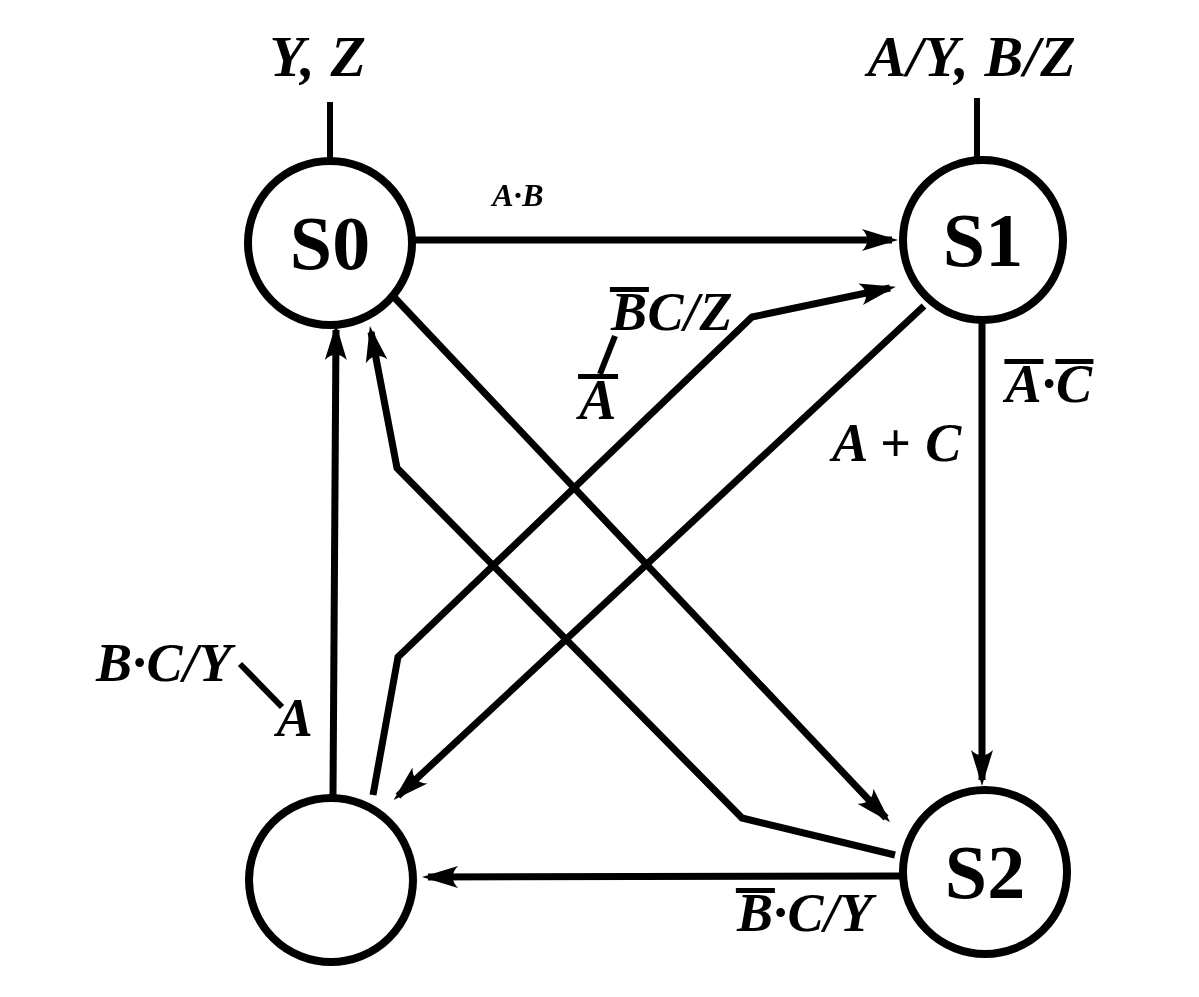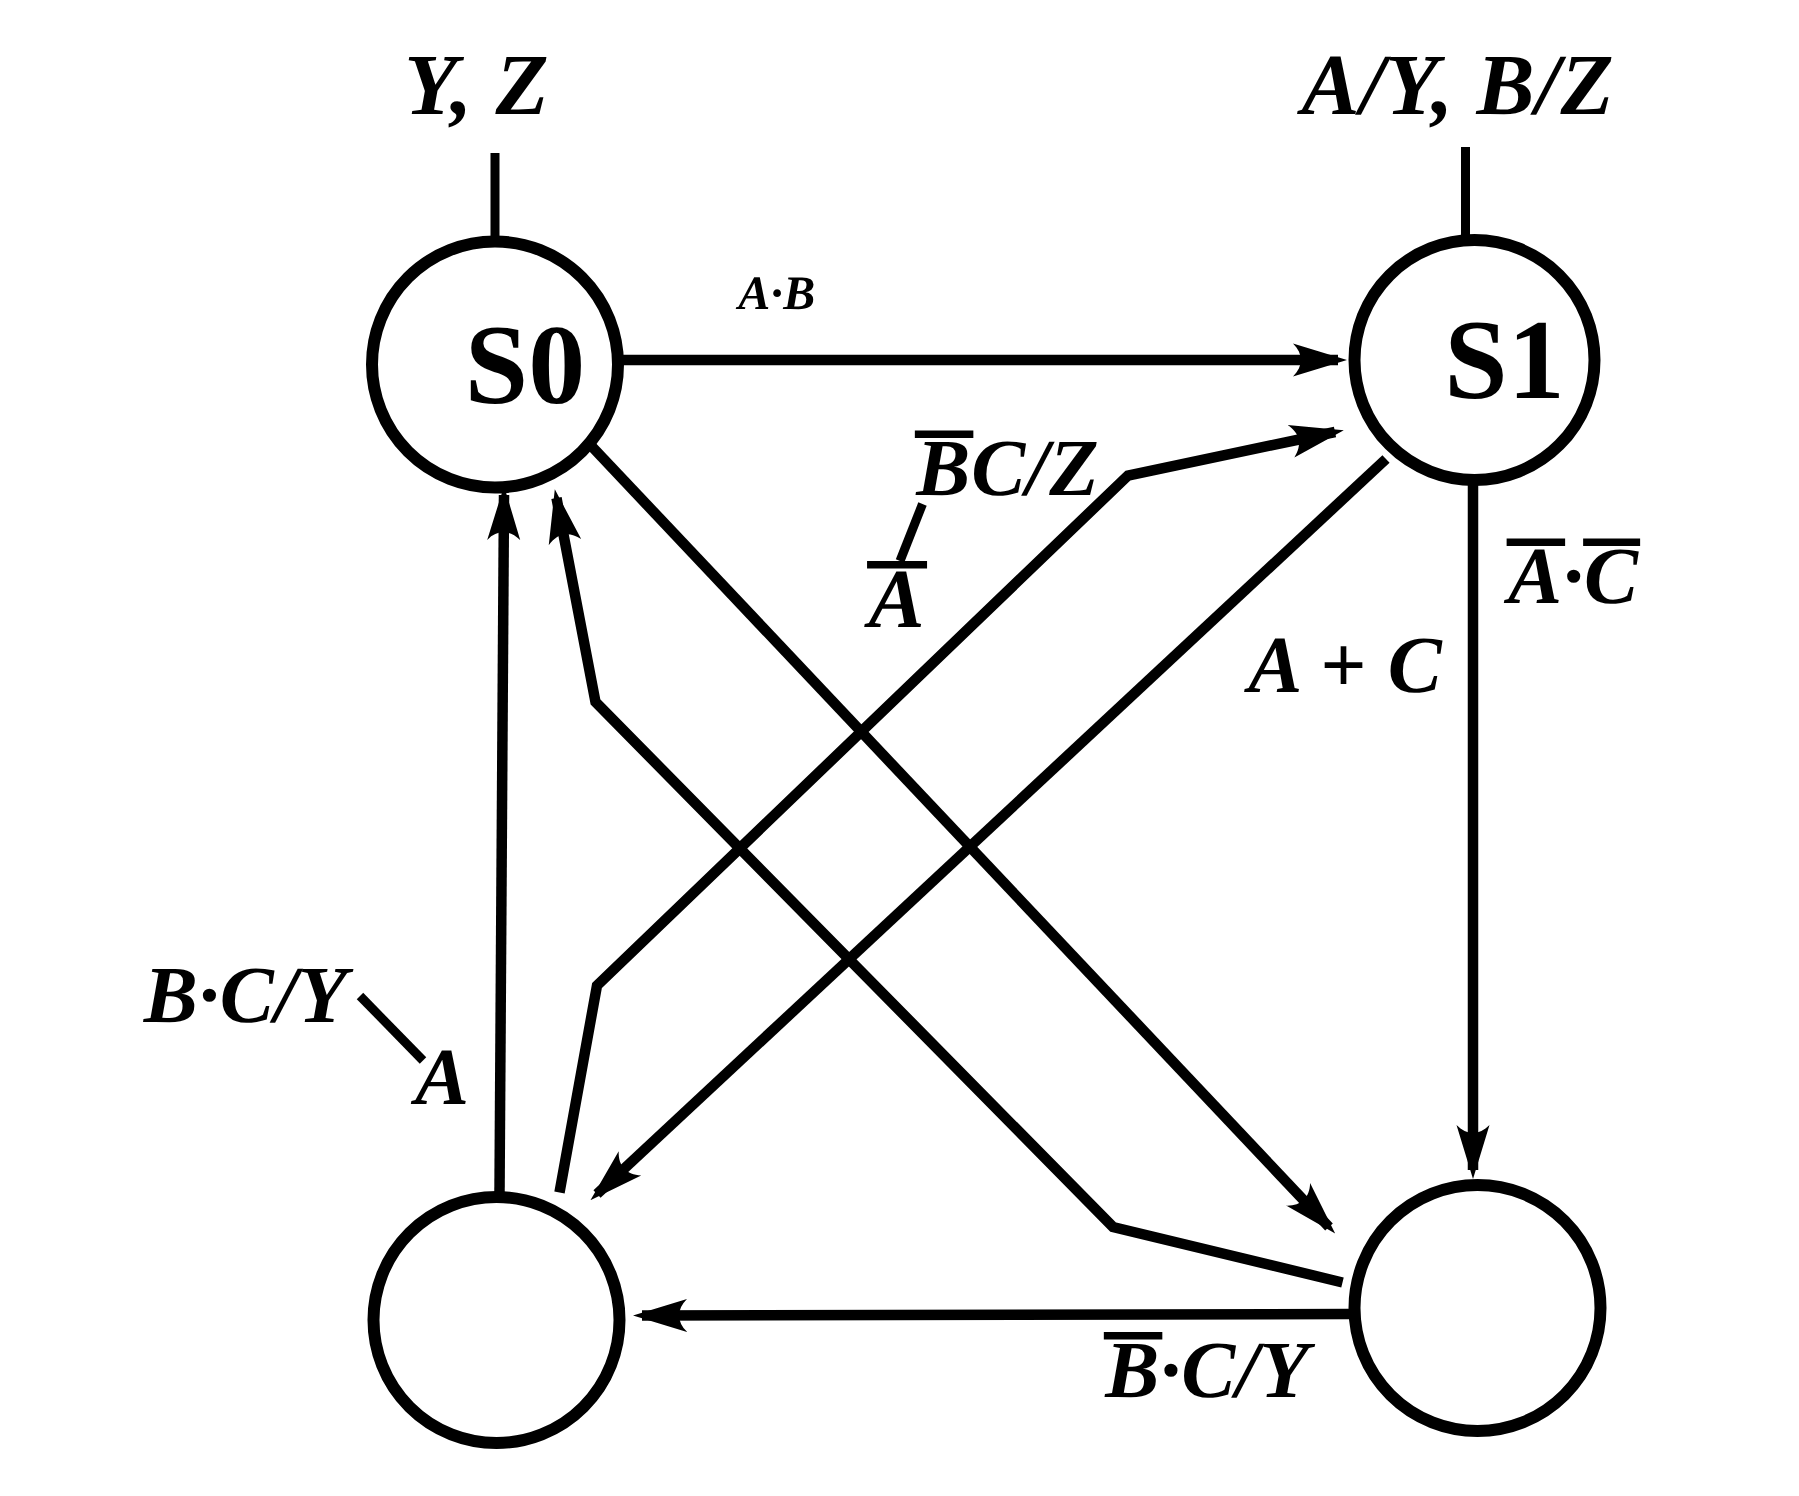--- a/index.html
+++ b/index.html
@@ -9,21 +9,21 @@
     font-weight:bold;color:#000;overflow:hidden;
   }
   .stage svg{position:absolute;left:0;top:0;}
   .lbl{
     position:absolute;white-space:nowrap;line-height:1;
     transform:translateX(-50%);letter-spacing:0.01em;font-style:italic;
   }
   .ann{font-size:58px;}
   .state-label{
     position:absolute;transform:translate(-50%,-52%);
-    font-size:76px;line-height:1;margin-left:20px;
+    font-size:76px;line-height:1;
   }
   .ov{position:relative;display:inline-block;}
   .ov::after{
     content:"";position:absolute;left:-0.02em;right:-0.02em;
     top:0.035em;height:0.095em;background:#000;
   }
   .edge{stroke:#000;stroke-width:7;fill:none;stroke-linejoin:miter;}
   .leader{stroke:#000;fill:none;}
   .state-circle{stroke:#000;stroke-width:8;fill:#ffffff;}
 </style>
@@ -54,20 +54,21 @@
     <line class="leader" x1="240" y1="664" x2="282" y2="707" stroke-width="6"></line>
 
     <circle class="state-circle" cx="330" cy="243" r="82"></circle>
     <circle class="state-circle" cx="983" cy="240" r="80"></circle>
     <circle class="state-circle" cx="985" cy="872" r="82"></circle>
     <circle class="state-circle" cx="331" cy="880" r="82"></circle>
   </svg>
 
   <div class="state-label" style="left:330px;top:245px">S0</div>
   <div class="state-label" style="left:983px;top:242px">S1</div>
+  <div class="state-label" style="left:985px;top:874px">S2</div>
 
   <div class="lbl ann" style="left:318px;top:28px">Y, Z</div>
   <div class="lbl ann" style="left:972px;top:28px">A/Y, B/Z</div>
 
   <div class="lbl" style="left:518px;top:179px;font-size:32px">A·B</div>
   <div class="lbl" style="left:672px;top:285px;font-size:54px"><span class="ov">B</span>C/Z</div>
   <div class="lbl" style="left:598px;top:372px;font-size:56px"><span class="ov">A</span></div>
   <div class="lbl" style="left:1049px;top:357px;font-size:54px"><span class="ov">A</span>·<span class="ov">C</span></div>
   <div class="lbl" style="left:897px;top:416px;font-size:54px">A + C</div>
   <div class="lbl" style="left:164px;top:636px;font-size:54px">B·C/Y</div>

